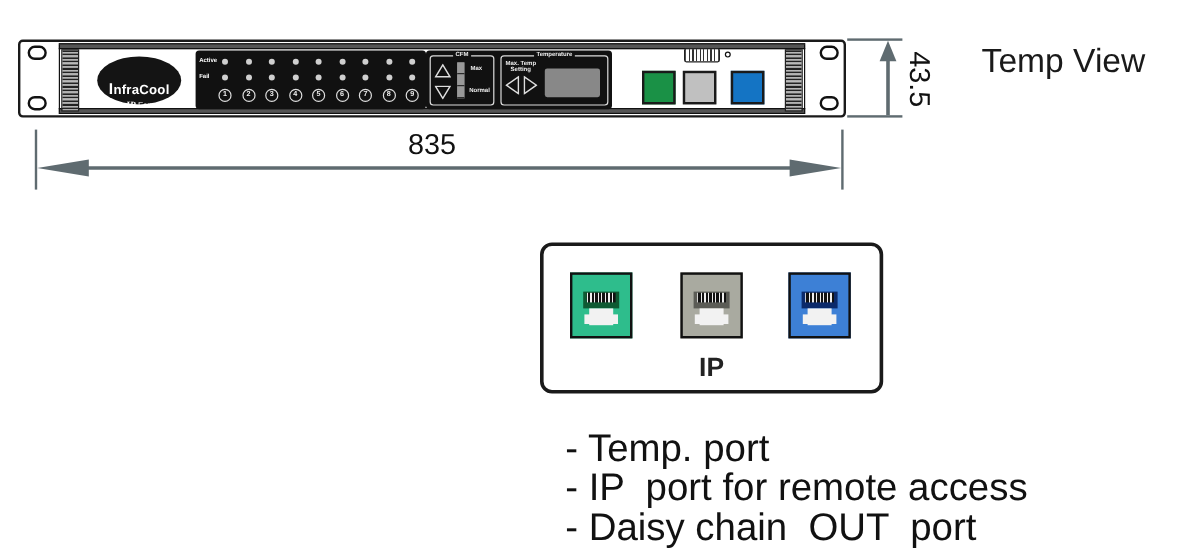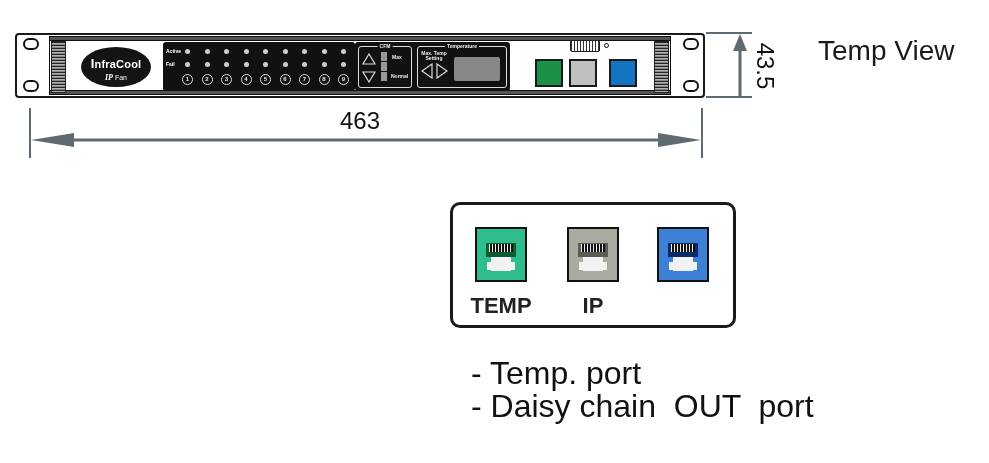--- a/index.html
+++ b/index.html
@@ -10,21 +10,21 @@
   #unit { left: 15px; top: 33px; width: 690px; height: 65px; }
   .chassis { position: absolute; left: 0; top: 0; width: 690px; height: 65px; border: 2px solid #1a1a1a; border-radius: 4px; box-sizing: border-box; background: #fff; }
   .rail-top { position: absolute; left: 34px; right: 34px; top: 3px; height: 3px; background: #555; border-top: 1px solid #111; border-bottom: 1px solid #111; }
   .rail-bot { position: absolute; left: 34px; right: 34px; bottom: 3px; height: 3px; background: #555; border-top: 1px solid #111; border-bottom: 1px solid #111; }
   .ear-line { position: absolute; top: 4px; bottom: 4px; width: 1px; background: #111; }
   .mount-hole { position: absolute; width: 12px; height: 8px; border: 2px solid #111; border-radius: 6px; background: #fff; }
   .grille { position: absolute; width: 13px; height: 50px; top: 8px;
     background: repeating-linear-gradient(to bottom, #222 0px, #222 1px, #aaa 1px, #bbb 2px, #555 3px);
     border: 1px solid #222; }
   .logo { position: absolute; left: 66px; top: 14px; width: 70px; height: 40px; border-radius: 50%; background: #141414; color: #fff; text-align: center; }
-  .logo .l1 { font-weight: bold; font-size: 11px; margin-top: 9px; letter-spacing: 0.2px; }
+  .logo .l1 { font-weight: bold; font-size: 11px; margin-top: 19px; letter-spacing: 0.2px; }
   .logo .l1 b { font-size: 13px; }
   .logo .l2 { font-size: 7px; margin-top: 2px; }
   .logo .l2 i { font-family: "Liberation Serif", serif; font-weight: bold; font-size: 8px; }
 
   .led-panel { position: absolute; left: 148px; top: 9px; width: 192px; height: 49px; background: #111; border-radius: 3px; }
   .led-label { position: absolute; color: #fff; font-size: 5px; font-weight: bold; }
   .led { position: absolute; width: 5px; height: 5px; border-radius: 50%; background: #cfcfcf; }
   .fan-num { position: absolute; width: 9px; height: 9px; border-radius: 50%; border: 1px solid #ddd; color: #eee; font-size: 6px; line-height: 9px; text-align: center; font-weight: bold; }
 
   .ctrl-panel { position: absolute; left: 340px; top: 9px; width: 155px; height: 49px; background: #111; border-radius: 3px; }
@@ -152,21 +152,21 @@
   <div class="port-sq" style="left: 594px; background: rgb(20, 116, 196);" id="fp2"></div>
 </div>
 
 <div class="dim-line" style="left:29px; top:108px; width:2px; height:50px"></div>
 <div class="dim-line" style="left:701px; top:108px; width:2px; height:50px"></div>
 <svg class="abs" style="left:30px; top:130px" width="672" height="20">
   <line x1="20" y1="10" x2="652" y2="10" stroke="#5f6b70" stroke-width="3"></line>
   <polygon points="1,10 44,3 44,17" fill="#5f6b70"></polygon>
   <polygon points="671,10 628,3 628,17" fill="#5f6b70"></polygon>
 </svg>
-<div class="dim-label" style="left:340px; top:107px">463</div>
+<div class="dim-label" style="left:340px; top:107px">835</div>
 
 <div class="dim-line" style="left:706px; top:32px; width:46px; height:2px"></div>
 <div class="dim-line" style="left:706px; top:96px; width:46px; height:2px"></div>
 <svg class="abs" style="left:730px; top:33px" width="20" height="64">
   <line x1="10" y1="14" x2="10" y2="63" stroke="#5f6b70" stroke-width="3"></line>
   <polygon points="10,1 3,18 17,18" fill="#5f6b70"></polygon>
 </svg>
 <div class="dim-label" style="left:742px; top:52px; transform: rotate(90deg); transform-origin: center;">43.5</div>
 
 <div id="title" class="abs">Temp View</div>
@@ -183,20 +183,20 @@
       <div class="pins"></div>
       <div class="clip"></div>
       <div class="clip2"></div>
   </div>
   <div class="jack" id="jack2" style="left: 204px; background: rgb(61, 128, 214);">
     <div class="slot" style="background: rgb(11, 42, 106);"></div>
       <div class="pins"></div>
       <div class="clip"></div>
       <div class="clip2"></div>
   </div>
-  <div class="port-label" style="left:3px">TEMP</div>
   <div class="port-label" style="left:95px">IP</div>
 </div>
 
 <div id="notes" class="abs">
   <div>- Temp. port</div>
+  <div>- IP  port for remote access</div>
   <div>- Daisy chain  OUT  port</div>
 </div>
 
 </body></html>

